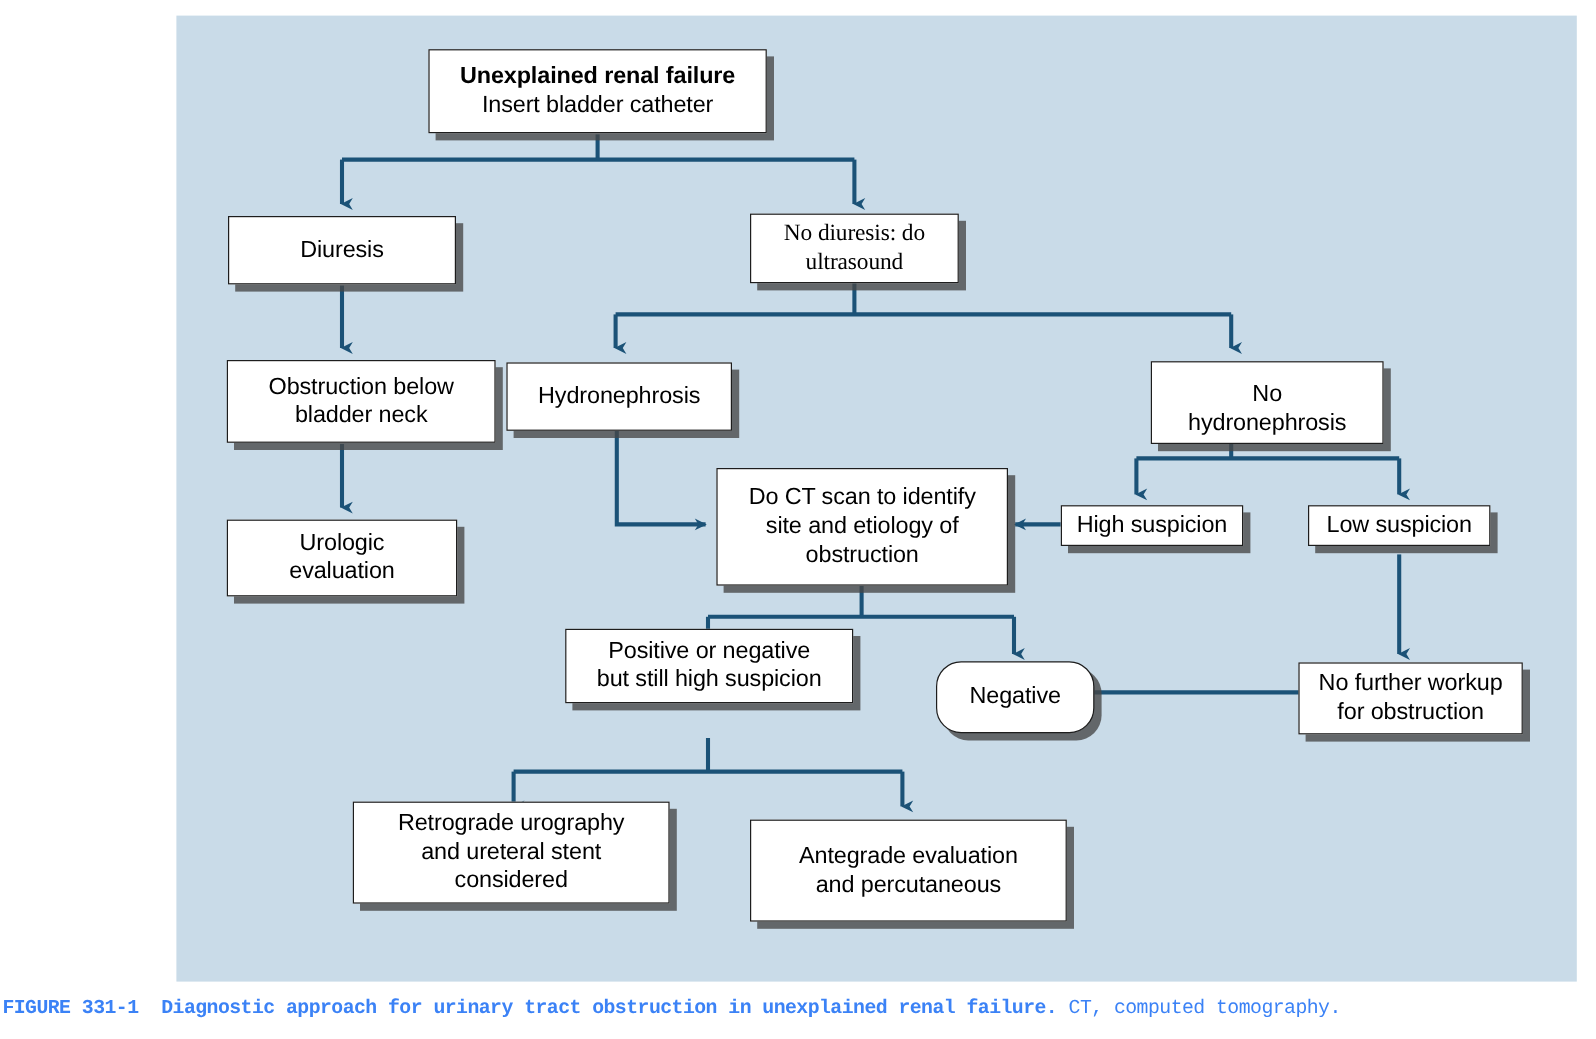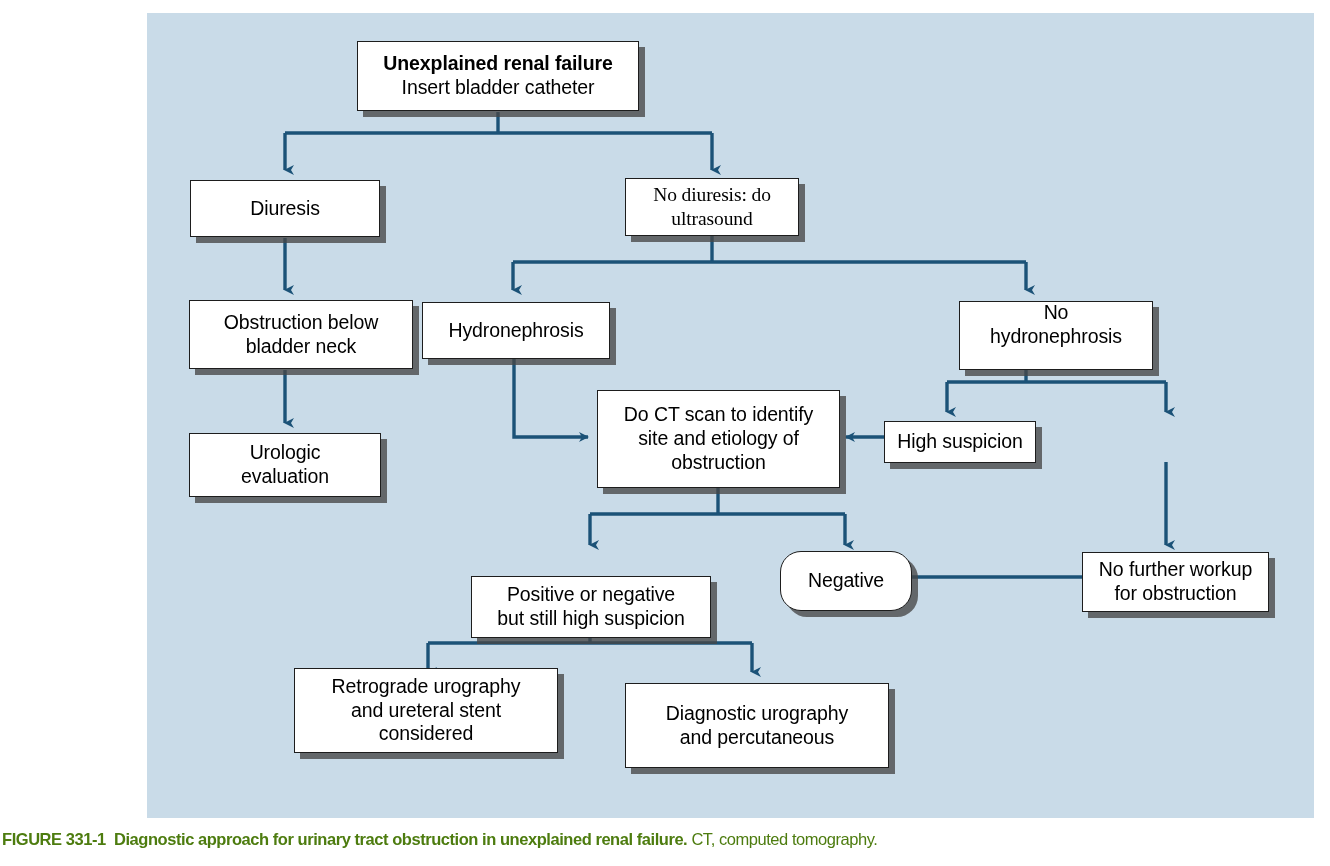--- a/index.html
+++ b/index.html
@@ -39,34 +39,35 @@
     box-shadow: 6px 6px 0 0 rgba(70,70,70,0.78);
     display: flex;
     flex-direction: column;
     align-items: center;
     justify-content: center;
     text-align: center;
     color: #000000;
     font-size: 19.5px;
     line-height: 1.22;
     letter-spacing: -0.1px;
-    padding: 20px 6px;
+    padding: 4px 6px;
   }
   .node .ln { display: block; white-space: nowrap; }
   .node .ln.bold { font-weight: bold; }
 
   #caption {
     position: absolute;
     left: 2px;
     top: 830px;
     width: 1326px;
     font-size: 16.5px;
-    color: #4d7c0f;
+    color: #3b82f6;
     white-space: nowrap;
     letter-spacing: -0.45px;
+    font-family: Liberation Mono, monospace;
   }
   #caption .cap-bold { font-weight: bold; }
   #caption .cap-reg { font-weight: normal; }
 </style>
 </head>
 <body>
 
 <div id="page">
 
   <div id="panel"></div>
@@ -160,43 +161,46 @@
   <div class="node" style="left:597px; top:390px; width:243px; height:98px;">
     <span class="ln">Do CT scan to identify</span>
     <span class="ln">site and etiology of</span>
     <span class="ln">obstruction</span>
   </div>
 
   <div class="node" style="left:884px; top:421px; width:152px; height:34px;">
     <span class="ln">High suspicion</span>
   </div>
 
-
-  <div class="node" style="left:471px; top:576px; width:240px; height:62px;text-align:right;">
+  <div class="node" style="left:1090px; top:421px; width:152px; height:34px;">
+    <span class="ln">Low suspicion</span>
+  </div>
+
+  <div class="node" style="left:471px; top:524px; width:240px; height:62px;text-align:right;">
     <span class="ln">Positive or negative</span>
     <span class="ln">but still high suspicion</span>
   </div>
 
   <div class="node" style="left:780px; top:551px; width:132px; height:60px;border-radius:21px;">
     <span class="ln">Negative</span>
   </div>
 
   <div class="node" style="left:1082px; top:552px; width:187px; height:60px;">
     <span class="ln">No further workup</span>
     <span class="ln">for obstruction</span>
   </div>
 
   <div class="node" style="left:294px; top:668px; width:264px; height:85px;">
     <span class="ln">Retrograde urography</span>
     <span class="ln">and ureteral stent</span>
     <span class="ln">considered</span>
   </div>
 
   <div class="node" style="left:625px; top:683px; width:264px; height:85px;">
-    <span class="ln">Diagnostic urography</span>
+    <span class="ln">Antegrade evaluation</span>
     <span class="ln">and percutaneous</span>
   </div>
 
   <div id="caption">
     <span class="cap-bold">FIGURE 331-1</span><span class="cap-bold">&nbsp;&nbsp;</span><span class="cap-bold">Diagnostic approach for urinary tract obstruction in unexplained renal failure.</span><span class="cap-reg">&nbsp;</span><span class="cap-reg">CT, computed tomography.</span>
   </div>
 
 </div>
 
 </body></html>

